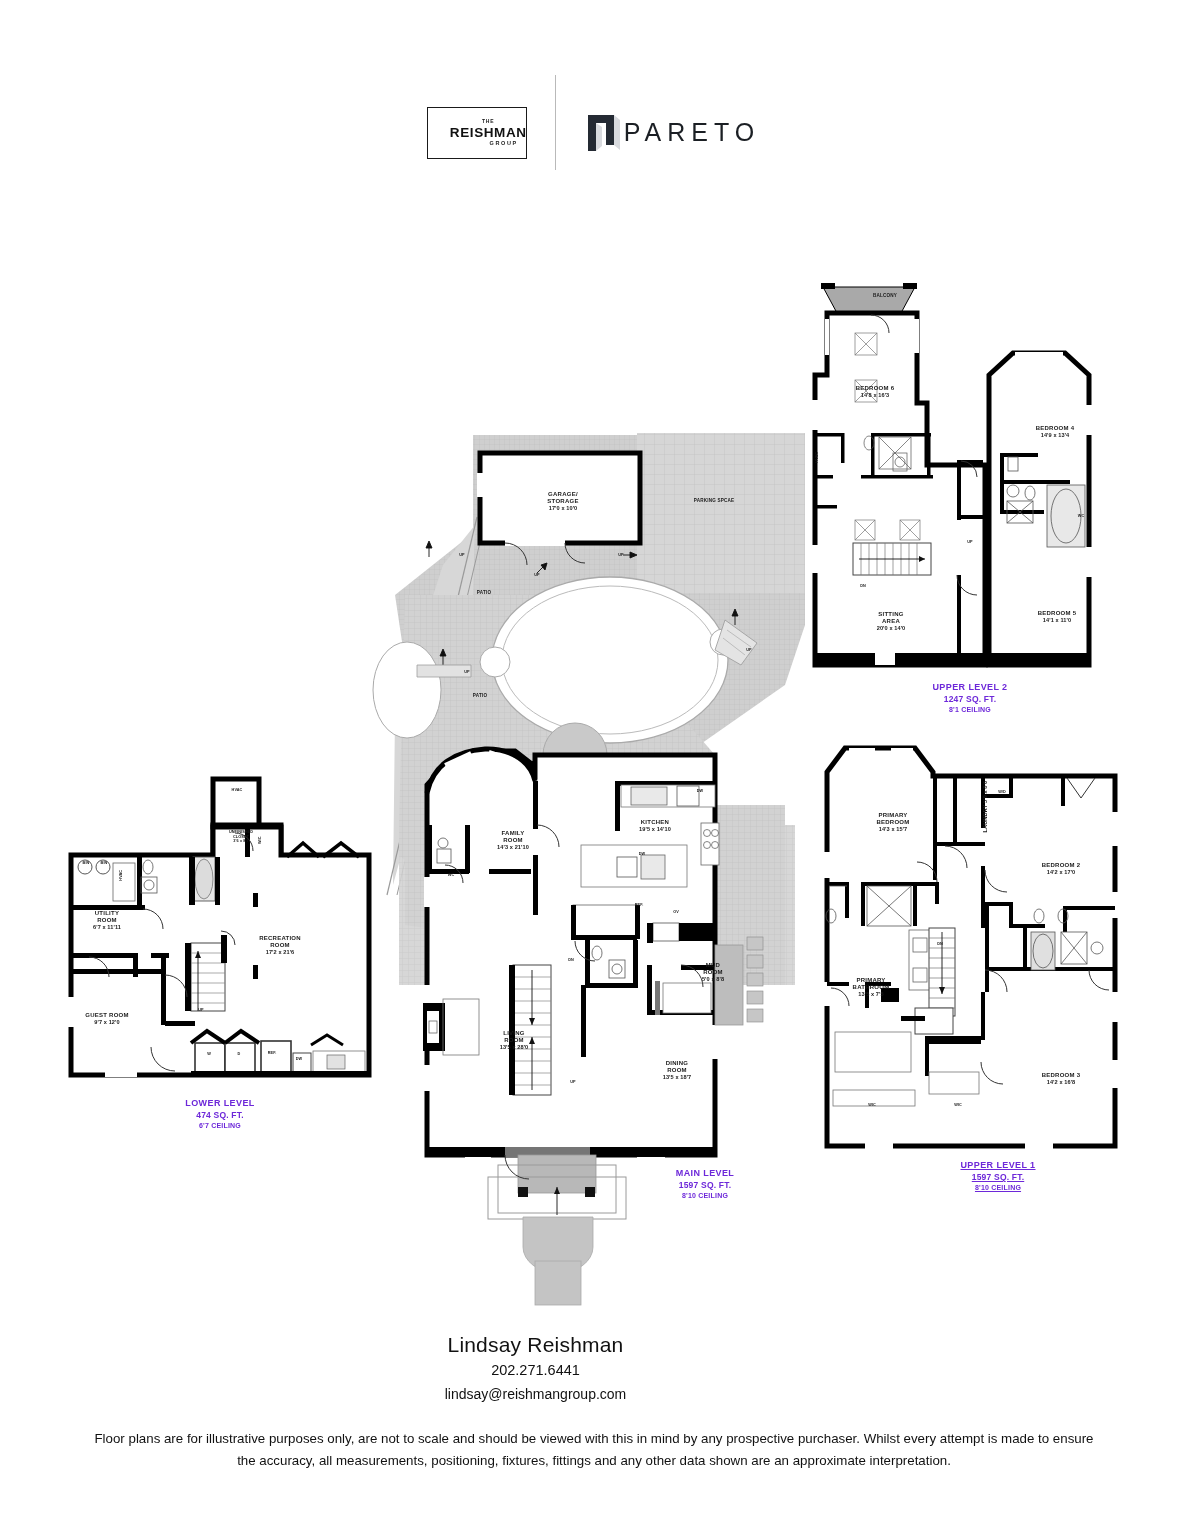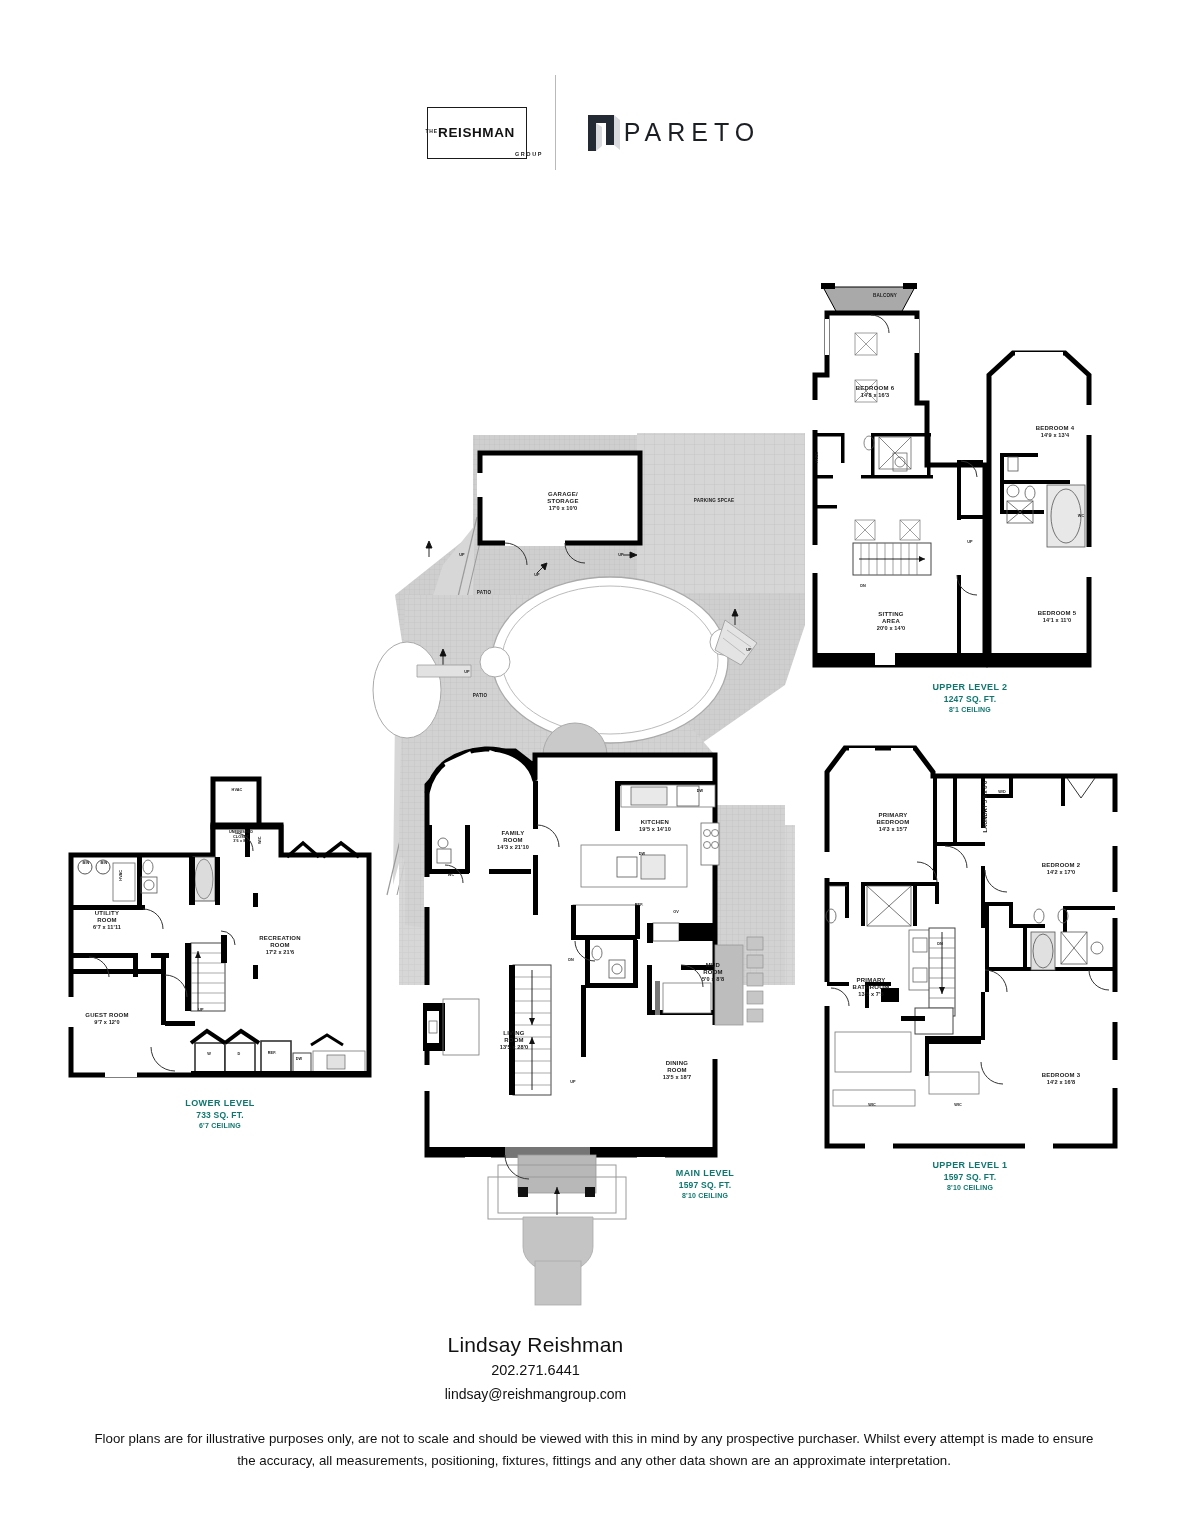--- a/index.html
+++ b/index.html
@@ -20,21 +20,21 @@
   
   #header {
     position: absolute; left: 0; top: 0; width: 1187px; height: 250px;
   }
   #logo-row {
     position: absolute; left: 0; top: 95px; width: 1187px;
     display: flex; align-items: center; justify-content: center; gap: 0px;
   }
   .reishman-box {
     width: 100px; height: 52px; border: 1.5px solid #1a1a1a;
-    display: flex; align-items: center; justify-content: center;
+    display: flex; flex-direction: column; align-items: center; justify-content: center;
     line-height: 1; background:#fff;padding-left:23px;
   }
   .reishman-the { font-size: 5px; letter-spacing: .9px; font-weight: 700; color:#1a1a1a; margin-bottom:2px;}
   .reishman-main { font-size: 13.5px; letter-spacing: .6px; font-weight: 800; color:#111; }
   .reishman-group { font-size: 5.5px; letter-spacing: 1.6px; font-weight: 700; color:#1a1a1a; margin-top:2px; align-self:flex-end; margin-right:8px;}
   #logo-divider {
     width: 1px; height: 95px; background: #b9b9b9; margin: 0 28px; margin-top: -20px;
   }
   #pareto-logo { display:flex; align-items:center; }
   .pareto-mark { position: relative; width: 40px; height: 40px; }
@@ -59,21 +59,21 @@
     white-space: pre-line; font-weight: 700;
     letter-spacing: .1px;
   }
   .rm-name { font-size: 6px; font-weight: 700; letter-spacing:.25px;}
   .rm-dim  { font-size: 5.6px; font-weight: 700; letter-spacing:.1px;}
   .tiny    { font-size: 4.6px; font-weight: 700; letter-spacing:.2px;}
   .mini    { font-size: 3.8px; font-weight: 700; }
   .vert { transform: rotate(-90deg); transform-origin: center center; }
 
   .level-cap {
-    position:absolute; text-align:center; color:#0f766e;
+    position:absolute; text-align:center; color:#6d28d9;
     font-family:"Liberation Sans",sans-serif;
   }
   .level-cap .l1 { font-size: 9px; font-weight: 800; letter-spacing:.4px; }
   .level-cap .l2 { font-size: 8.5px; font-weight: 700; letter-spacing:.2px; margin-top:2px;}
   .level-cap .l3 { font-size: 7px; font-weight: 700; letter-spacing:.2px; margin-top:2px;}
 
   
   #agents {
     position:absolute; top:1333px; left:0; width:1071px;
     display:flex; justify-content:center; gap:200px;
@@ -379,21 +379,21 @@
       <div class="rm-dim">13'5 x 7'5</div>
     </div>
     <div class="plabel rm-dim vert" style="left:955px;top:800px;width:54px;">
       <span>LAUNDRY</span> <span>5'9 x 8'6</span>
     </div>
     <div class="plabel mini" style="left:993px;top:790px;width:18px;">W/D</div>
     <div class="plabel mini" style="left:862px;top:1103px;width:20px;">WIC</div>
     <div class="plabel mini" style="left:948px;top:1103px;width:20px;">WIC</div>
     <div class="plabel mini" style="left:933px;top:942px;width:14px;">DN</div>
 
-    <div class="level-cap" style="left:900px;top:1160px;width:140px;">
+    <div class="level-cap" style="left:928px;top:1160px;width:140px;text-decoration:underline;">
       <div class="l1">UPPER LEVEL 1</div>
       <div class="l2">1597 SQ. FT.</div>
       <div class="l3">8'10 CEILING</div>
     </div>
 
     <svg class="plan" style="left:385px; top:425px;" width="420" height="880" viewBox="0 0 420 880">
       <defs>
         <pattern id="pav" width="6" height="6" patternUnits="userSpaceOnUse">
           <rect width="6" height="6" fill="#d2d2d2"></rect>
           <path d="M6,0 L6,6 M0,6 L6,6" stroke="#bdbdbd" stroke-width=".6"></path>
@@ -724,21 +724,21 @@
     <div class="plabel mini" style="left:79px;top:861px;width:14px;">BIN</div>
     <div class="plabel mini" style="left:97px;top:861px;width:14px;">BIN</div>
     <div class="plabel mini" style="left:203px;top:1052px;width:12px;">W</div>
     <div class="plabel mini" style="left:233px;top:1052px;width:12px;">D</div>
     <div class="plabel mini" style="left:262px;top:1051px;width:20px;">REF.</div>
     <div class="plabel mini" style="left:291px;top:1057px;width:16px;">DW</div>
     <div class="plabel mini" style="left:194px;top:1008px;width:14px;">UP</div>
 
     <div class="level-cap" style="left:155px;top:1098px;width:130px;">
       <div class="l1">LOWER LEVEL</div>
-      <div class="l2">733 SQ. FT.</div>
+      <div class="l2">474 SQ. FT.</div>
       <div class="l3">6'7 CEILING</div>
     </div>
 
   </div>
 
   <div id="agents">
     <div class="agent">
       <div class="agent-name">Lindsay Reishman</div>
       <div class="agent-phone">202.271.6441</div>
       <div class="agent-email">lindsay@reishmangroup.com</div>

